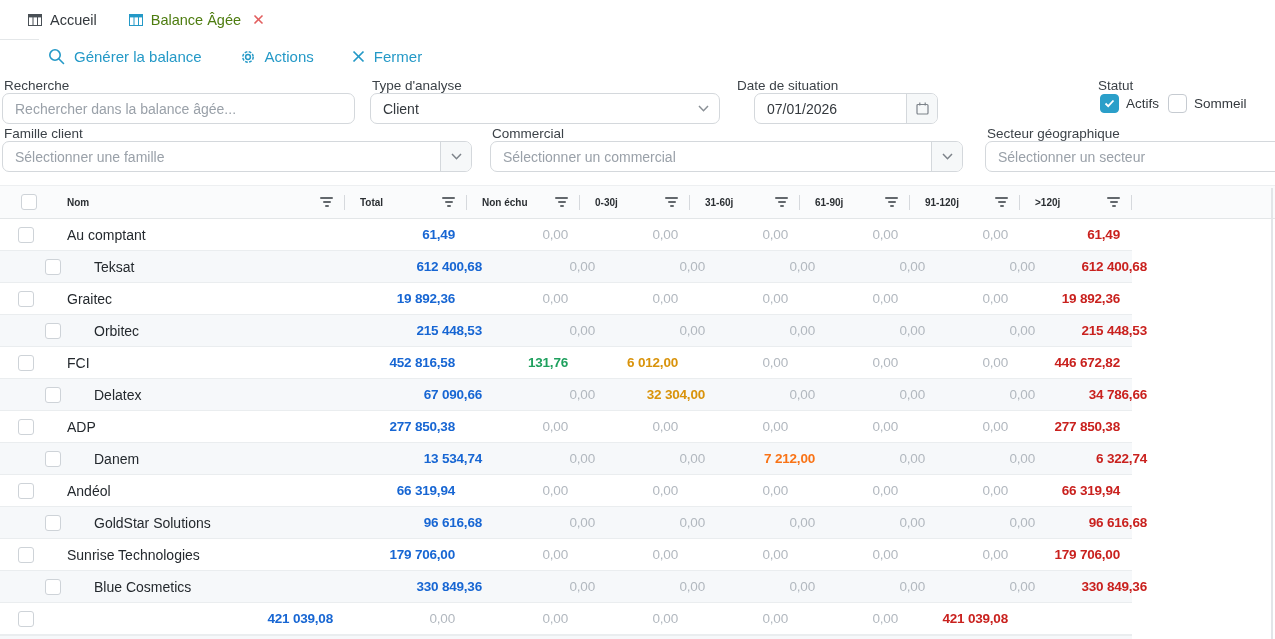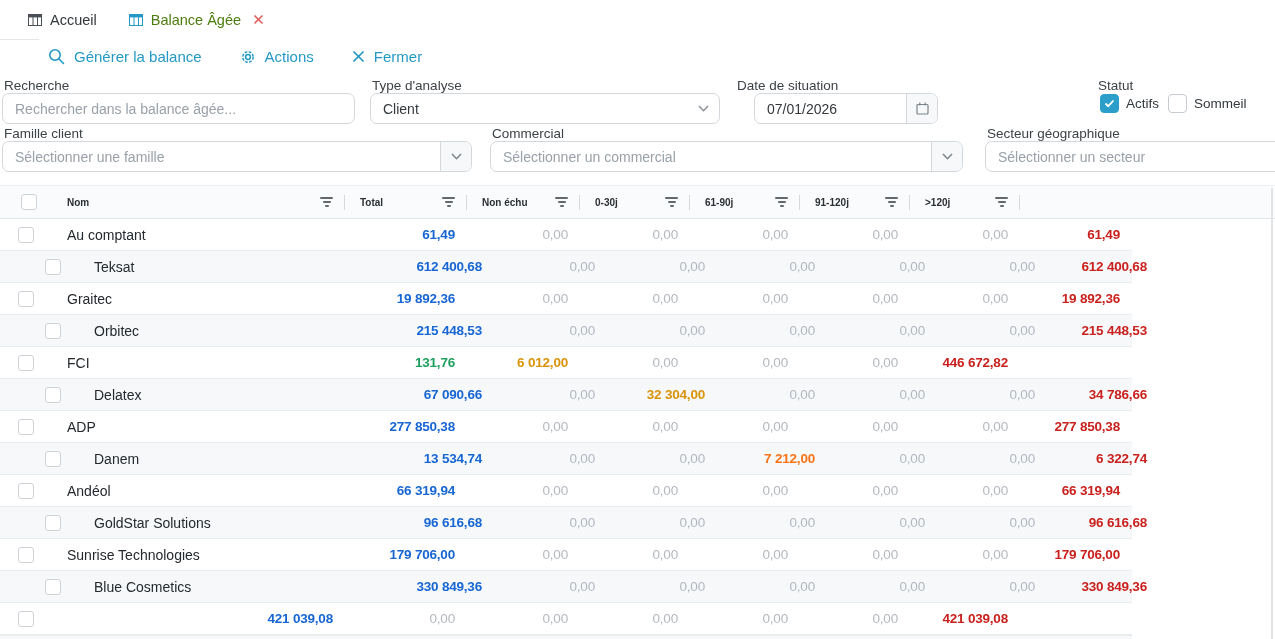--- a/index.html
+++ b/index.html
@@ -254,20 +254,28 @@
   </div>
   <div class="hcell">
     <span>0-30j</span>
     <span class="ficon">
         <i class="b1"></i>
         <i class="b2"></i>
         <i class="b3"></i>
       </span>
   </div>
   <div class="hcell">
+    <span>31-60j</span>
+    <span class="ficon">
+        <i class="b1"></i>
+        <i class="b2"></i>
+        <i class="b3"></i>
+      </span>
+  </div>
+  <div class="hcell">
     <span>61-90j</span>
     <span class="ficon">
         <i class="b1"></i>
         <i class="b2"></i>
         <i class="b3"></i>
       </span>
   </div>
   <div class="hcell">
     <span>91-120j</span>
     <span class="ficon">
@@ -341,20 +349,21 @@
     <div class="cell num k-d61_90 c-zero">0,00</div>
     <div class="cell num k-d91_120 c-zero">0,00</div>
     <div class="cell num k-d120 c-red">215 448,53</div>
   </div>
 
   <div class="trow grid">
     <div class="cell c-check">
         <span class="cb"></span>
       </div>
     <div class="cell c-nom">FCI</div>
+    <div class="cell num k-total c-blue">452 816,58</div>
     <div class="cell num k-non_echu c-green">131,76</div>
     <div class="cell num k-d0_30 c-amber">6 012,00</div>
     <div class="cell num k-d31_60 c-zero">0,00</div>
     <div class="cell num k-d61_90 c-zero">0,00</div>
     <div class="cell num k-d91_120 c-zero">0,00</div>
     <div class="cell num k-d120 c-red">446 672,82</div>
   </div>
 
   <div class="trow grid alt">
     <div class="cell c-check">

